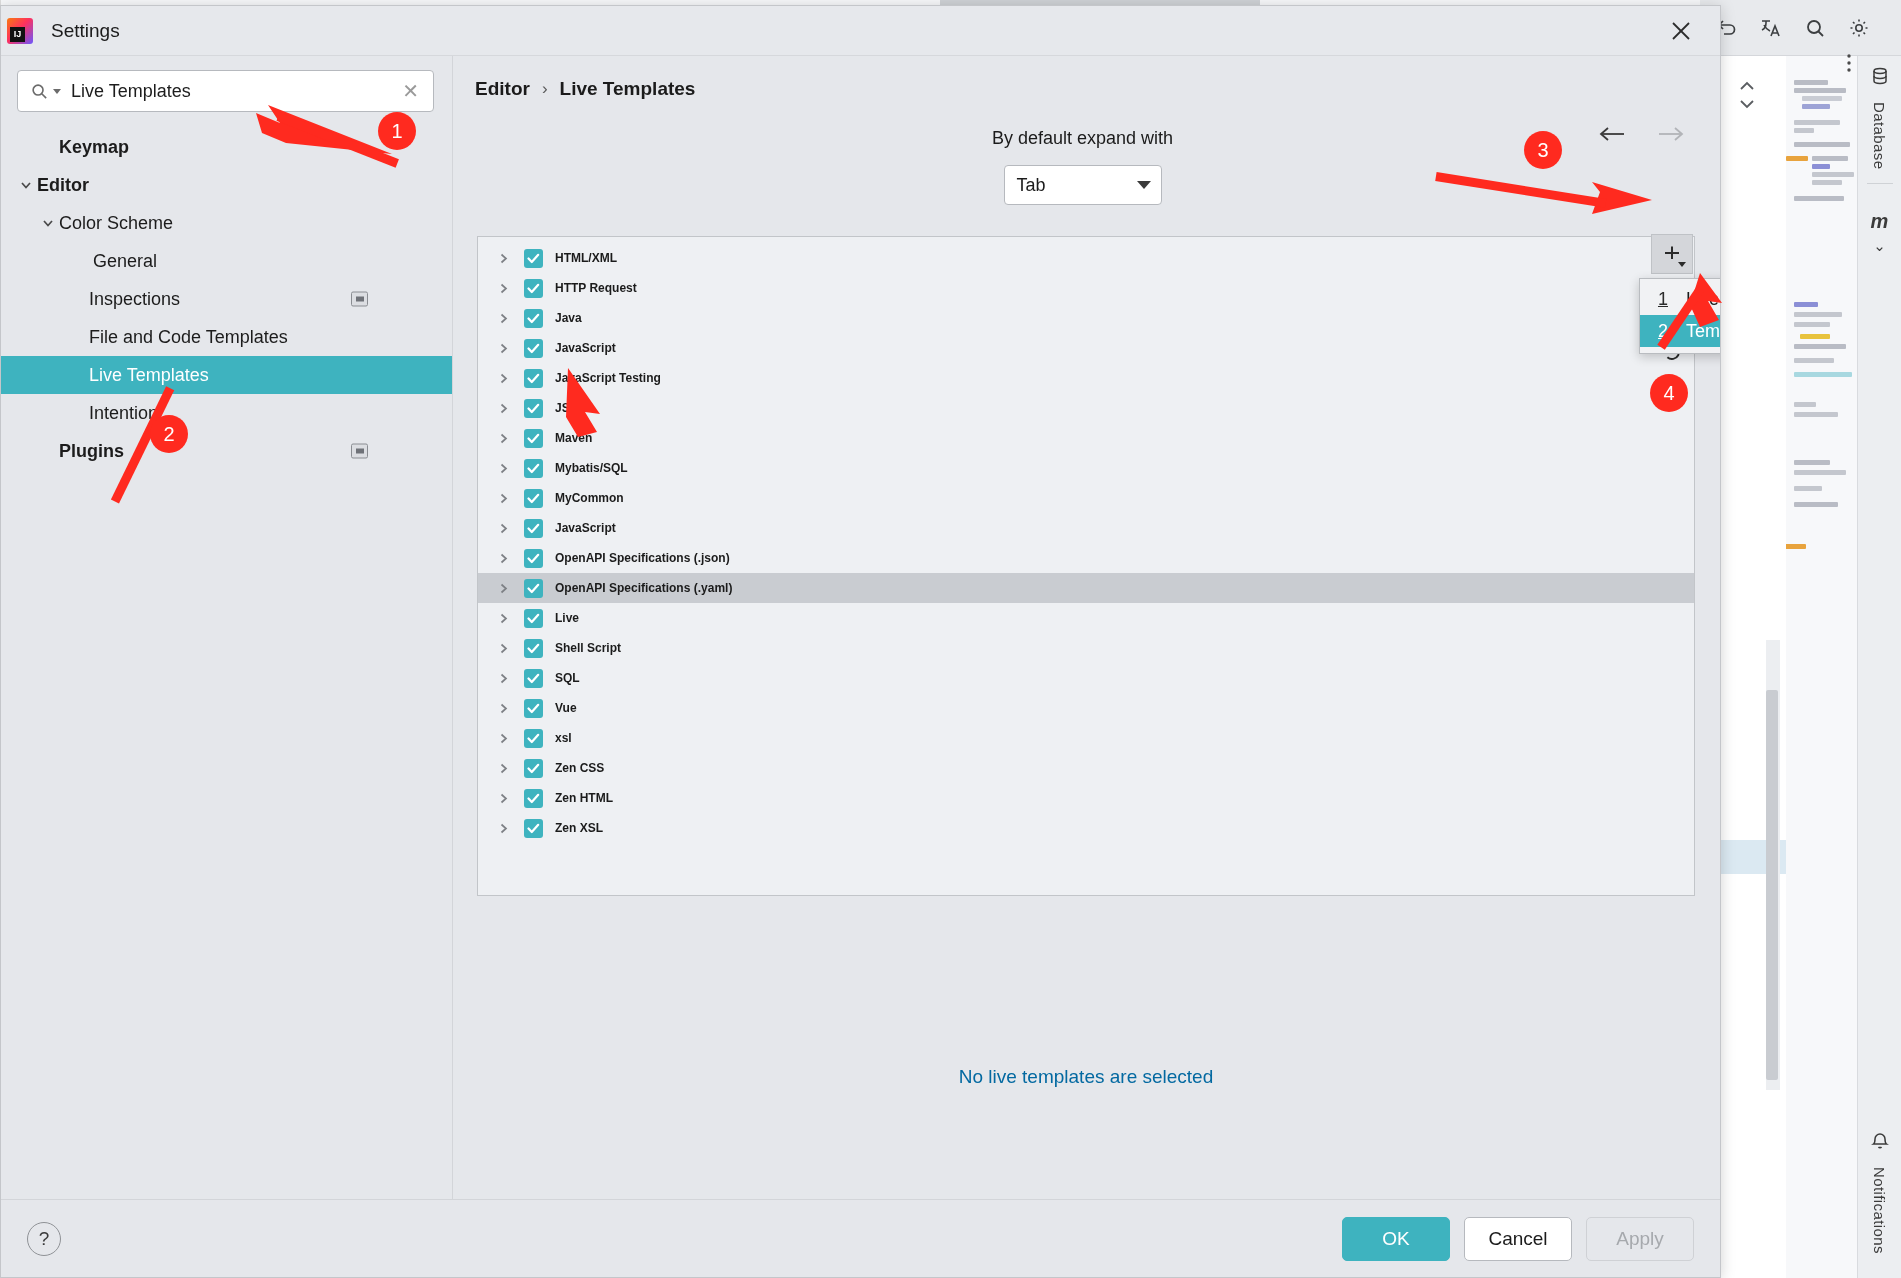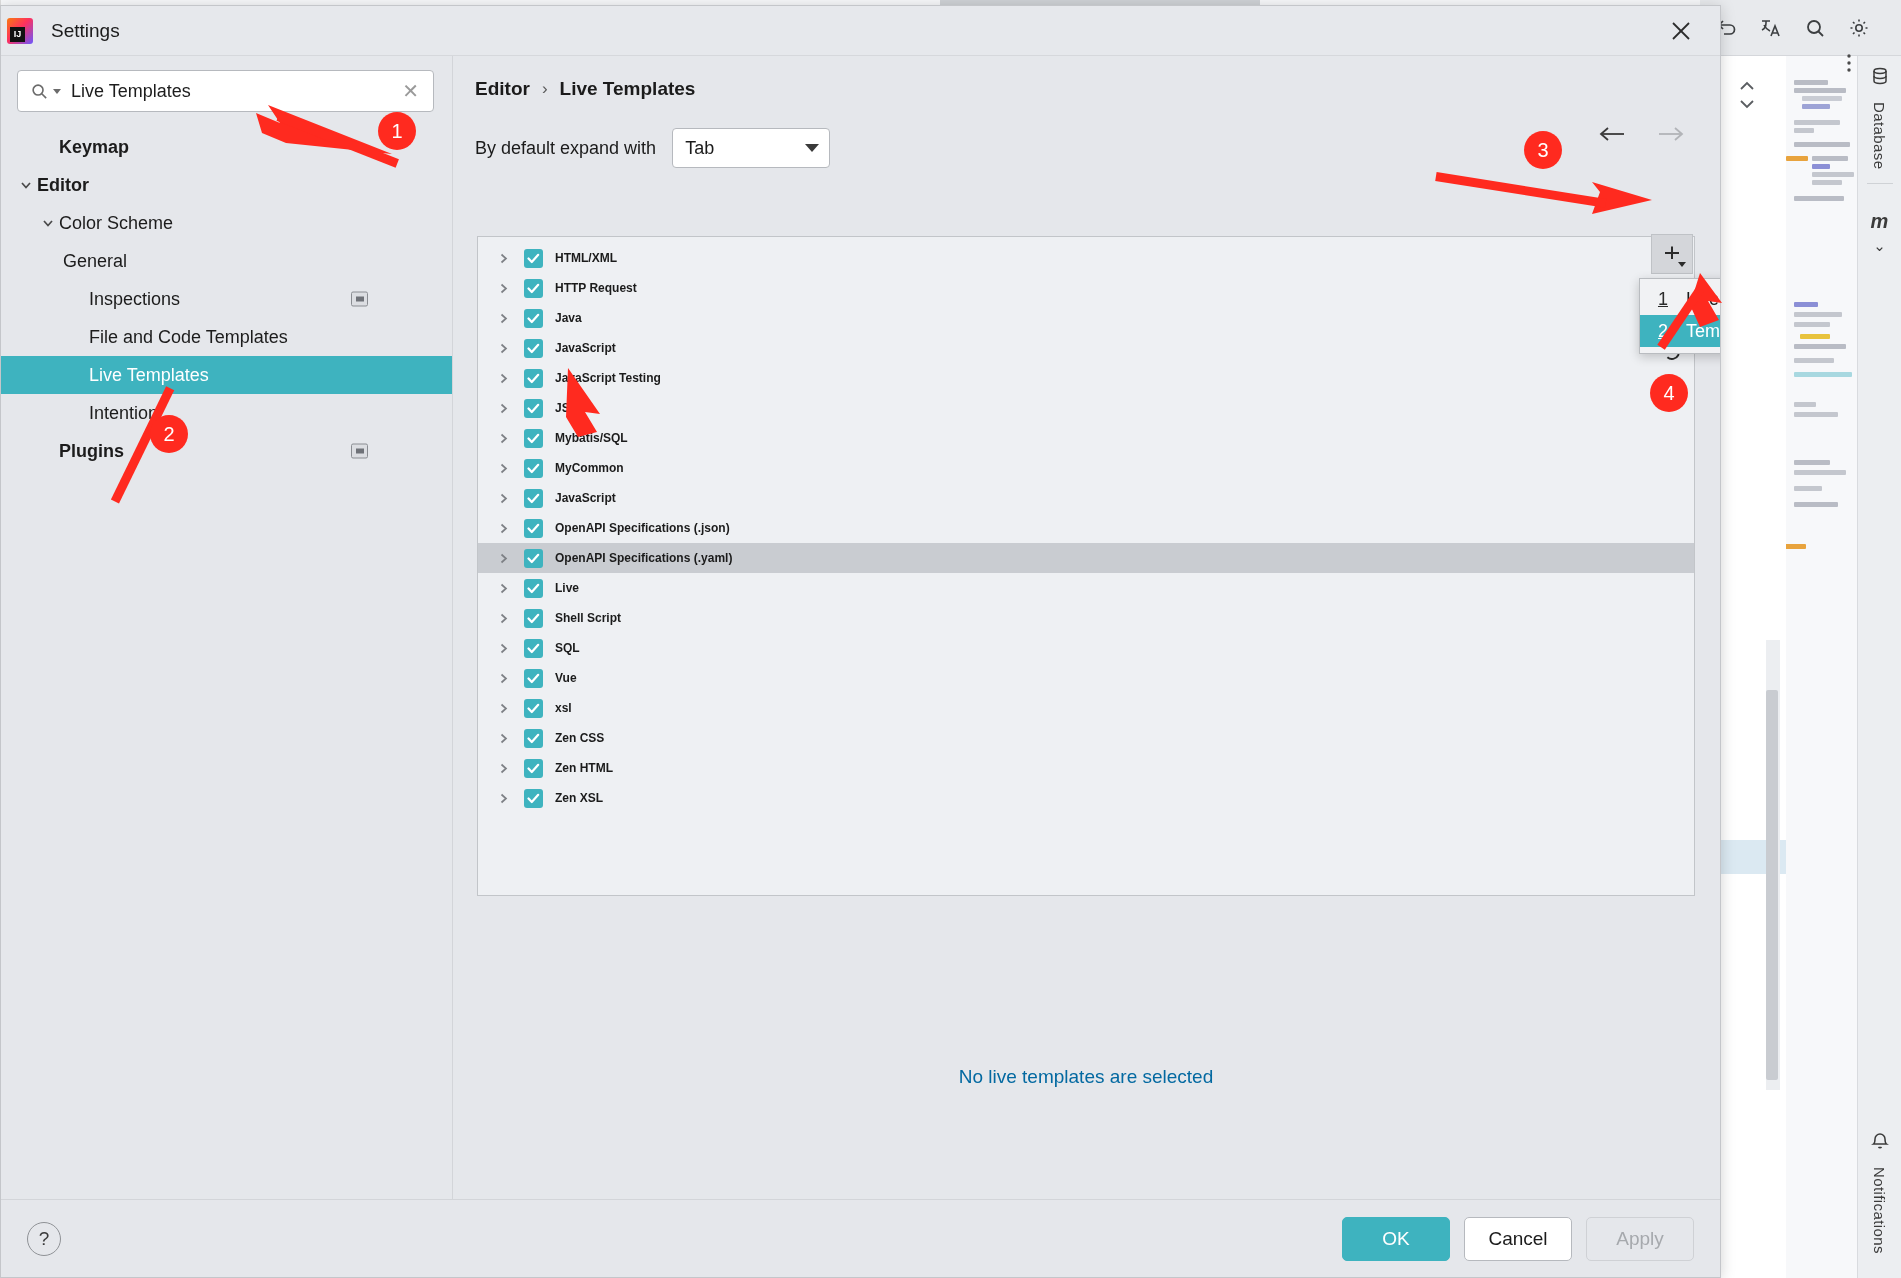--- a/index.html
+++ b/index.html
@@ -118,32 +118,32 @@
   .tree-row.bold .label { font-weight:bold; }
   .tree-row .trail-icon {
     position:absolute; right:84px; top:50%; transform:translateY(-50%);
     width:17px; height:15px; border:1px solid #8a8d92; background:#dcdee2;
     border-radius:2px; display:flex; align-items:center; justify-content:center;
   }
   .trail-icon i { display:block; width:8px; height:5px; background:#6f7278; }
   .ind-0 { padding-left:14px; }
   .ind-1 { padding-left:36px; }
   .ind-2 { padding-left:66px; }
-  .ind-3 { padding-left:40px; }
+  .ind-3 { padding-left:70px; }
 
   
   .right-pane { flex:1; position:relative; padding:22px 30px 0 22px; background:#e5e7eb; }
   .breadcrumb { display:flex; align-items:center; gap:12px; font-size:19px; font-weight:bold; color:#1b1b1b; }
   .breadcrumb .sep { font-weight:normal; color:#5a5a5a; font-size:17px; }
   .nav-arrows {
     position:absolute; right:34px; top:68px; display:flex; gap:28px; color:#3a3a3a;
   }
   .nav-arrows .dis { color:#b2b4b8; }
 
-  .expand-row { margin-top:28px; display:flex; align-items:center; gap:16px; }
+  .expand-row { margin-top:28px; display:flex; align-items:center; gap:16px;flex-direction:column; }
   .expand-label { font-size:18px; color:#1b1b1b; }
   .combo {
     width:158px; height:40px; background:#fff; border:1px solid #b6b9be; border-radius:4px;
     display:flex; align-items:center; padding:0 10px 0 12px; font-size:18px; color:#1b1b1b;
     justify-content:space-between; cursor:pointer;
   }
   .combo .caret { width:0;height:0;border-left:7px solid transparent;border-right:7px solid transparent;border-top:8px solid #3a3a3a; }
 
   .list-panel {
     position:absolute; left:476px; top:180px; width:1218px; height:660px;
@@ -530,20 +530,33 @@
               <span class="tpl-chevron">
                 <svg width="13" height="13" viewBox="0 0 13 13" fill="none" stroke="#7d8085" stroke-width="1.7">
                   <polyline points="4.5,2.5 9,6.5 4.5,10.5"></polyline>
                 </svg>
               </span>
               <span class="cbx">
                 <svg width="13" height="11" viewBox="0 0 13 11" fill="none" stroke="#ffffff" stroke-width="2.2" stroke-linecap="round" stroke-linejoin="round">
                   <polyline points="1.5,5.5 4.8,9 11.2,1.8"></polyline>
                 </svg>
               </span>
+              <span>Maven</span>
+            </div>
+            <div class="tpl-row">
+              <span class="tpl-chevron">
+                <svg width="13" height="13" viewBox="0 0 13 13" fill="none" stroke="#7d8085" stroke-width="1.7">
+                  <polyline points="4.5,2.5 9,6.5 4.5,10.5"></polyline>
+                </svg>
+              </span>
+              <span class="cbx">
+                <svg width="13" height="11" viewBox="0 0 13 11" fill="none" stroke="#ffffff" stroke-width="2.2" stroke-linecap="round" stroke-linejoin="round">
+                  <polyline points="1.5,5.5 4.8,9 11.2,1.8"></polyline>
+                </svg>
+              </span>
               <span>Mybatis/SQL</span>
             </div>
             <div class="tpl-row">
               <span class="tpl-chevron">
                 <svg width="13" height="13" viewBox="0 0 13 13" fill="none" stroke="#7d8085" stroke-width="1.7">
                   <polyline points="4.5,2.5 9,6.5 4.5,10.5"></polyline>
                 </svg>
               </span>
               <span class="cbx">
                 <svg width="13" height="11" viewBox="0 0 13 11" fill="none" stroke="#ffffff" stroke-width="2.2" stroke-linecap="round" stroke-linejoin="round">

